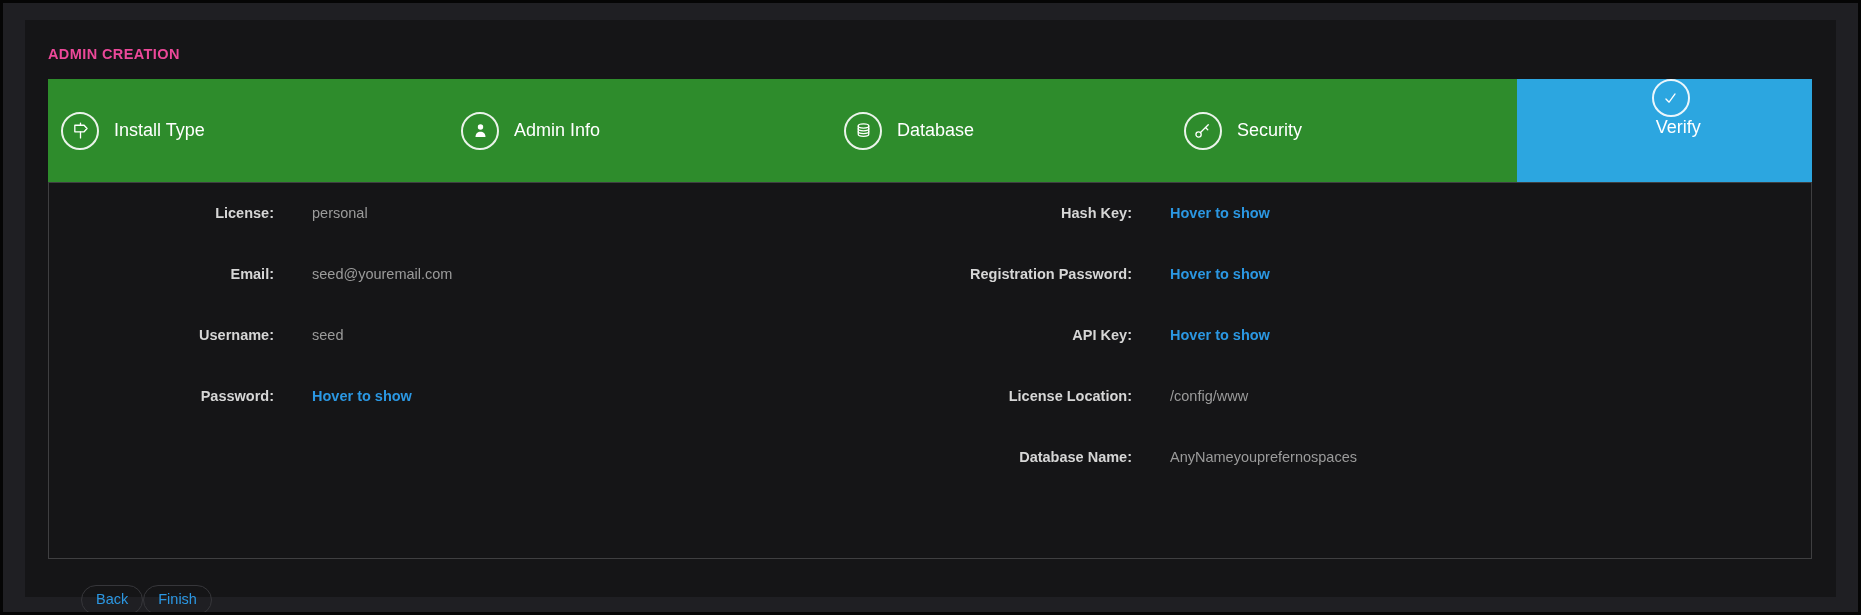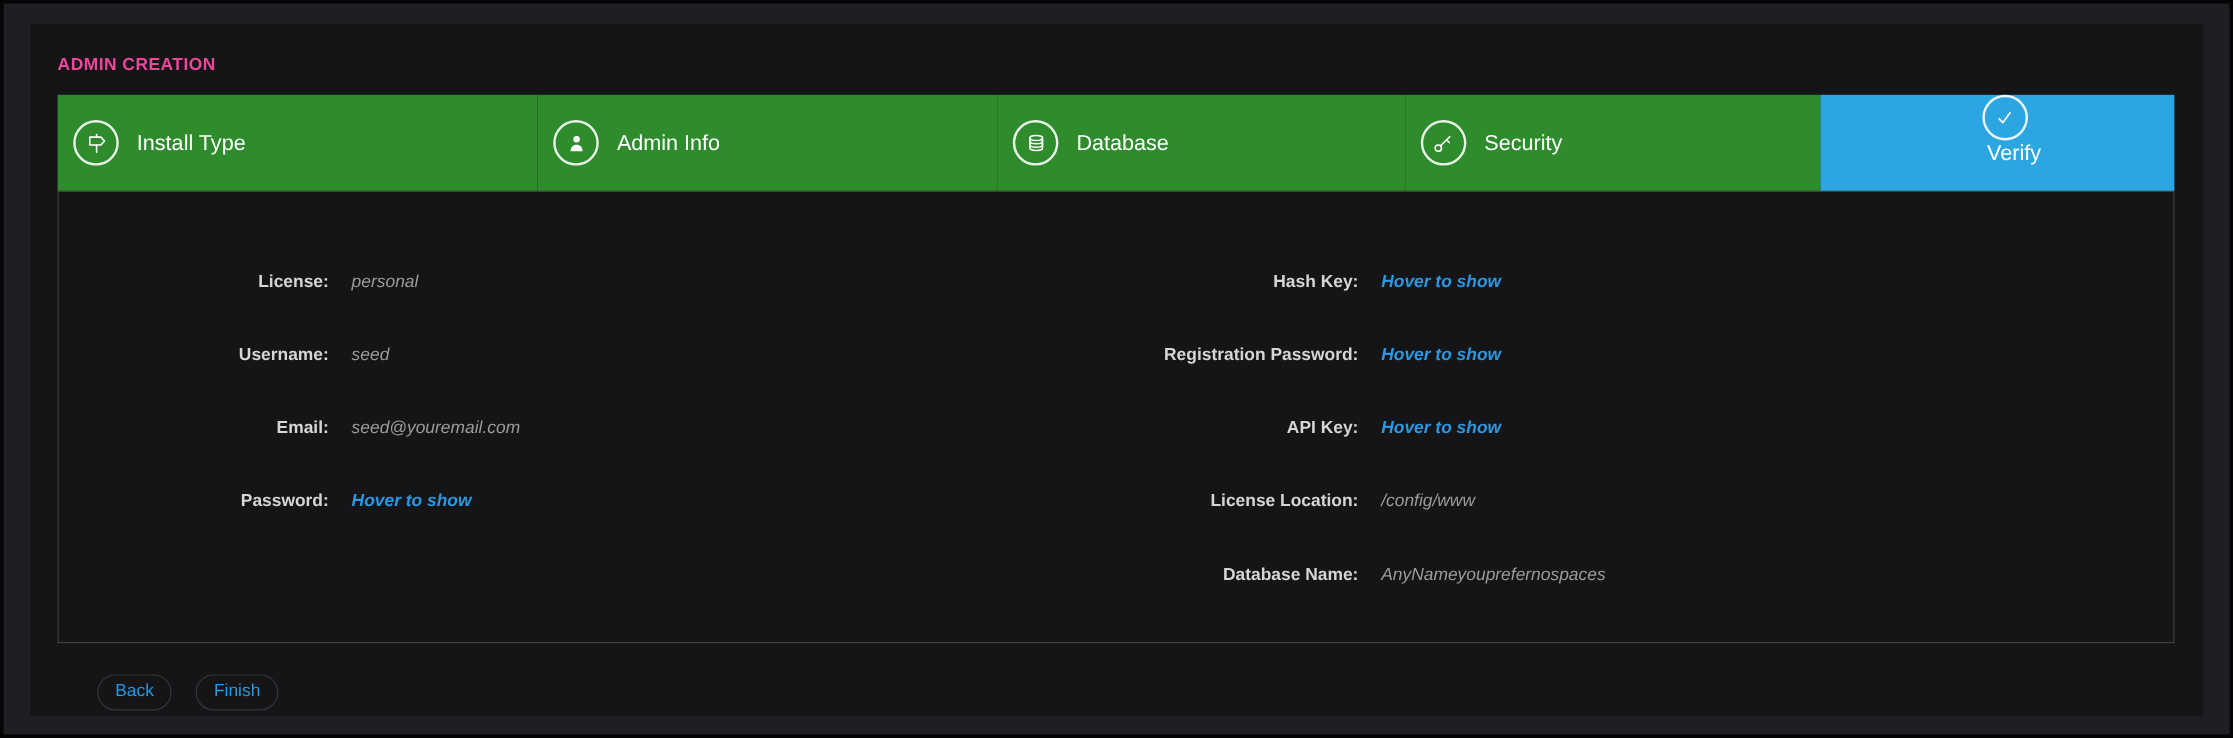--- a/index.html
+++ b/index.html
@@ -21,21 +21,21 @@
   }
   .page-title {
     color:#ec4899;
     font-size:14.5px;
     font-weight:bold;
     letter-spacing:.4px;
     margin:0 0 17px 0;
   }
 
   
-  .steps { display:flex; height:80px; width:100%; }
+  .steps { display:flex; height:103px; width:100%; }
   .step {
     display:flex; align-items:center;
     padding-left:13px;
     background:var(--step-complete, #2e8c2c);
     color:#fff;
     cursor:pointer;
   }
   .step.active { background:var(--step-active, #2ca6e0);flex-direction:column; }
   .step:nth-child(1){ width:22.68%; }
   .step:nth-child(2){ width:21.71%; }
@@ -53,34 +53,34 @@
 
   
   .content-box {
     border:1px solid #3f3f41;
     height:377px;
     display:flex;
     align-items:flex-start;
     background:#151517;
   }
   .col { flex:1 1 50%; padding-top:22px; }
-  .field { display:flex; align-items:flex-end; height:61px; }
+  .field { display:flex; align-items:flex-start; height:61px; }
   .flabel {
     flex:0 0 225px;
     text-align:right;
     color:#d6d6d6;
     font-weight:bold;
     font-size:14.5px;
   }
   .col-right .flabel { flex-basis:202px; }
-  .fvalue { margin-left:19px; color:#9b9b9b; font-size:14.5px;font-style:italic; }
+  .fvalue { margin-left:38px; color:#9b9b9b; font-size:14.5px; }
   .fvalue.reveal { color:var(--link, #2b97e2); font-weight:bold; cursor:pointer; }
 
   
-  .actions { margin:26px 0 0 33px; display:flex; gap:20px; }
+  .actions { margin:26px 0 0 33px; display:flex; gap:0; }
   .btn {
     background:transparent;
     border:1px solid #36363a;
     border-radius:16px;
     color:var(--link, #2f96e4);
     font-size:14.5px;
     font-family:inherit;
     padding:5px 14px 6px 14px;
     cursor:pointer;
     line-height:1.2;
@@ -152,26 +152,26 @@
     </div>
 
     <div class="content-box">
 
       <div class="col col-left">
         <div class="field">
           <span class="flabel">License:</span>
           <span class="fvalue">personal</span>
         </div>
         <div class="field">
+          <span class="flabel">Email:</span>
+          <span class="fvalue">seed@youremail.com</span>
+        </div>
+        <div class="field">
           <span class="flabel">Username:</span>
           <span class="fvalue">seed</span>
-        </div>
-        <div class="field">
-          <span class="flabel">Email:</span>
-          <span class="fvalue">seed@youremail.com</span>
         </div>
         <div class="field">
           <span class="flabel">Password:</span>
           <span class="fvalue reveal">Hover to show</span>
         </div>
       </div>
 
       <div class="col col-right">
         <div class="field">
           <span class="flabel">Hash Key:</span>

